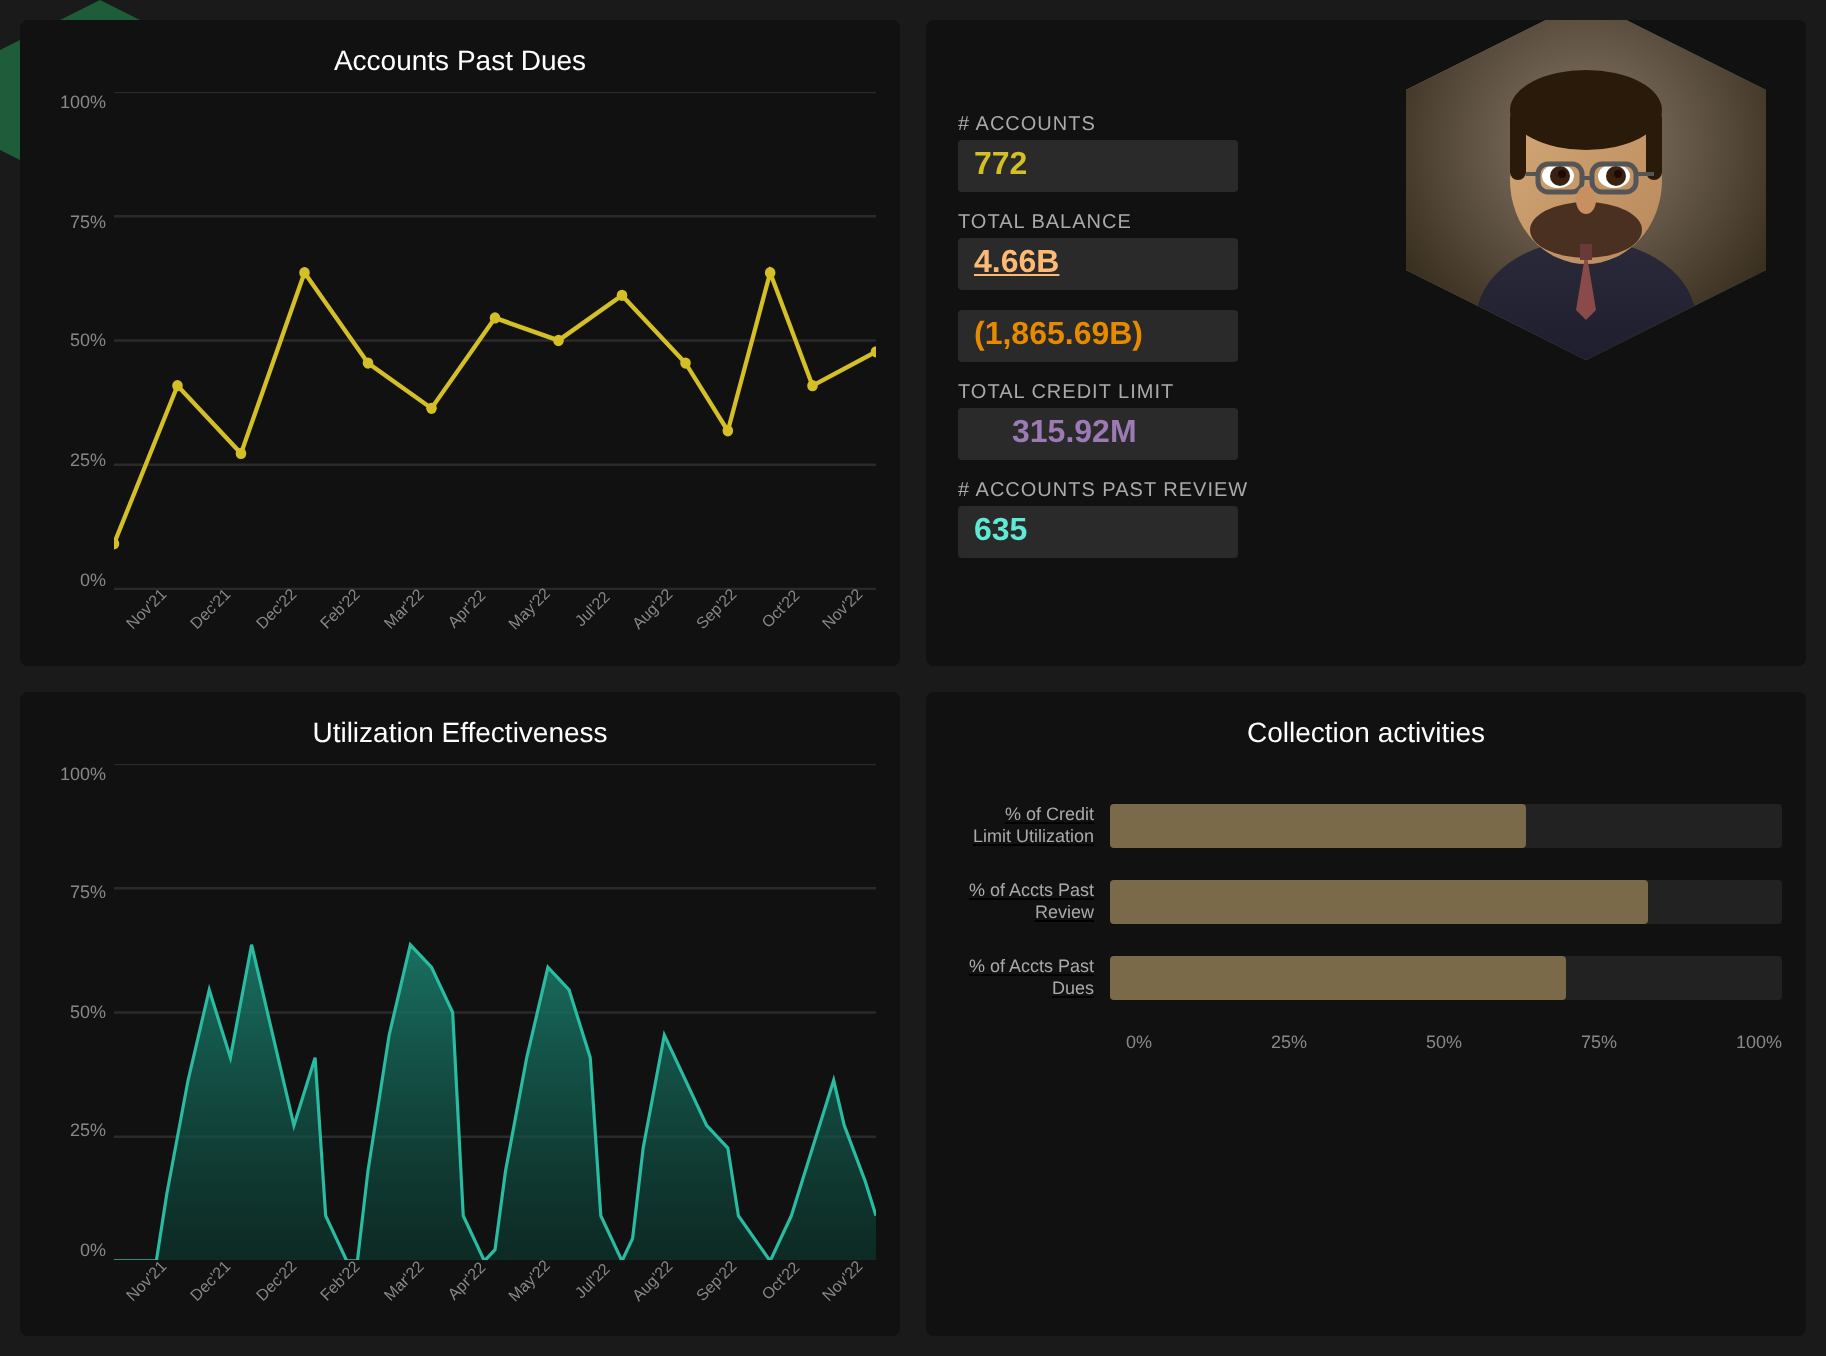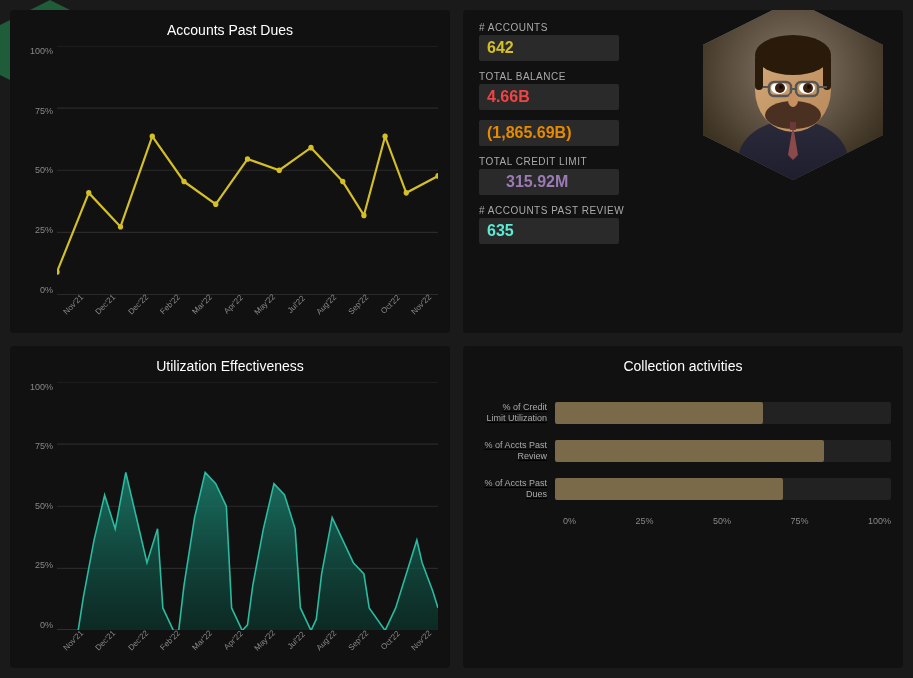--- a/index.html
+++ b/index.html
@@ -72,21 +72,21 @@
       font-weight: normal;
     }
 
     
     .stats-panel {
       background: #111;
       border-radius: 4px;
       padding: 16px 20px;
       display: flex;
       flex-direction: column;
-      justify-content: flex-start;
+      justify-content: center;
       gap: 4px;
     }
 
     .stat-item {
       margin-bottom: 6px;
     }
 
     .stat-label {
       color: #aaa;
       font-size: 10px;
@@ -99,21 +99,21 @@
       background: #2a2a2a;
       border-radius: 2px;
       padding: 4px 8px;
       font-size: 16px;
       font-weight: bold;
       display: inline-block;
       min-width: 140px;
     }
 
     .color-yellow { color: #d4c026; }
-    .color-cyan { color: #ef4444; }
+    .color-cyan { color: #fdba74; text-decoration: underline; }
     .color-orange { color: #e68a00; }
     .color-purple { color: #9c7bb5; margin-left: 19px; }
     .color-lime { color: #5eead4; }
 
     
     .avatar-container {
       position: absolute;
       top: -10px;
       right: 20px;
       width: 180px;
@@ -306,21 +306,21 @@
       </div>
     </div>
   </div>
 
   <div class="panel top-right-wrapper" style="flex-direction: row; padding: 12px 16px;">
     <div class="stats-panel" style="flex: 1; background: transparent; padding: 0;">
 
       <div class="stat-item">
         <div class="stat-label"># ACCOUNTS</div>
         <div class="stat-value-bar">
-          <span class="color-yellow">642</span>
+          <span class="color-yellow">772</span>
         </div>
       </div>
 
       <div class="stat-item">
         <div class="stat-label">TOTAL BALANCE</div>
         <div class="stat-value-bar">
           <span class="color-cyan">4.66B</span>
         </div>
       </div>
 

